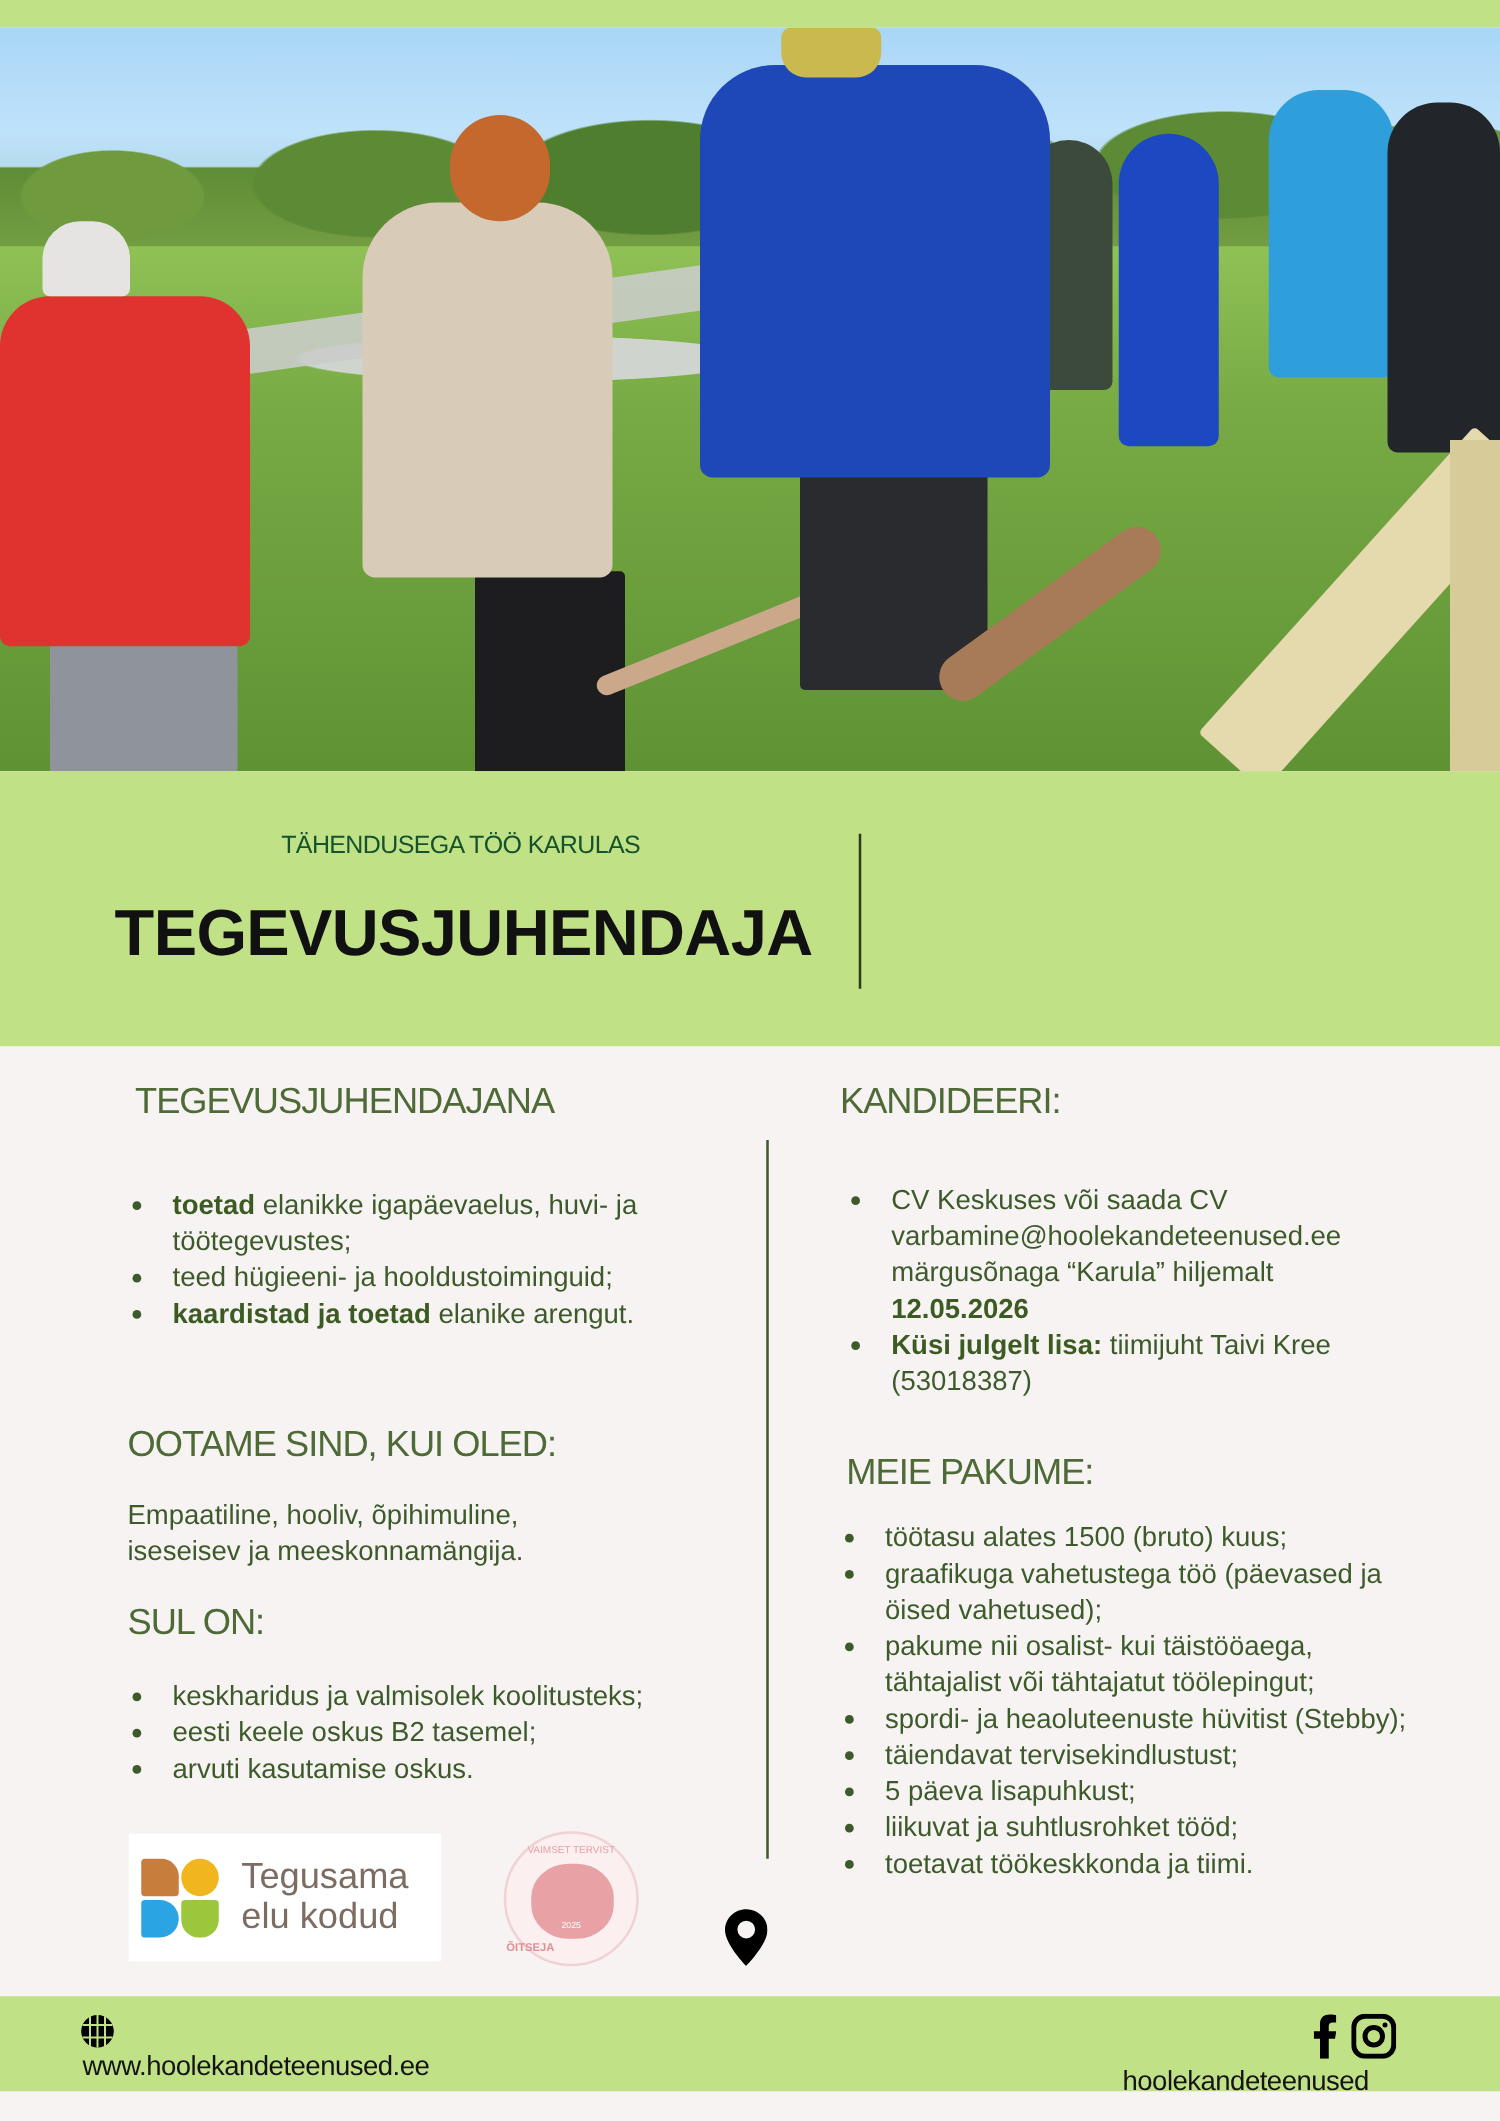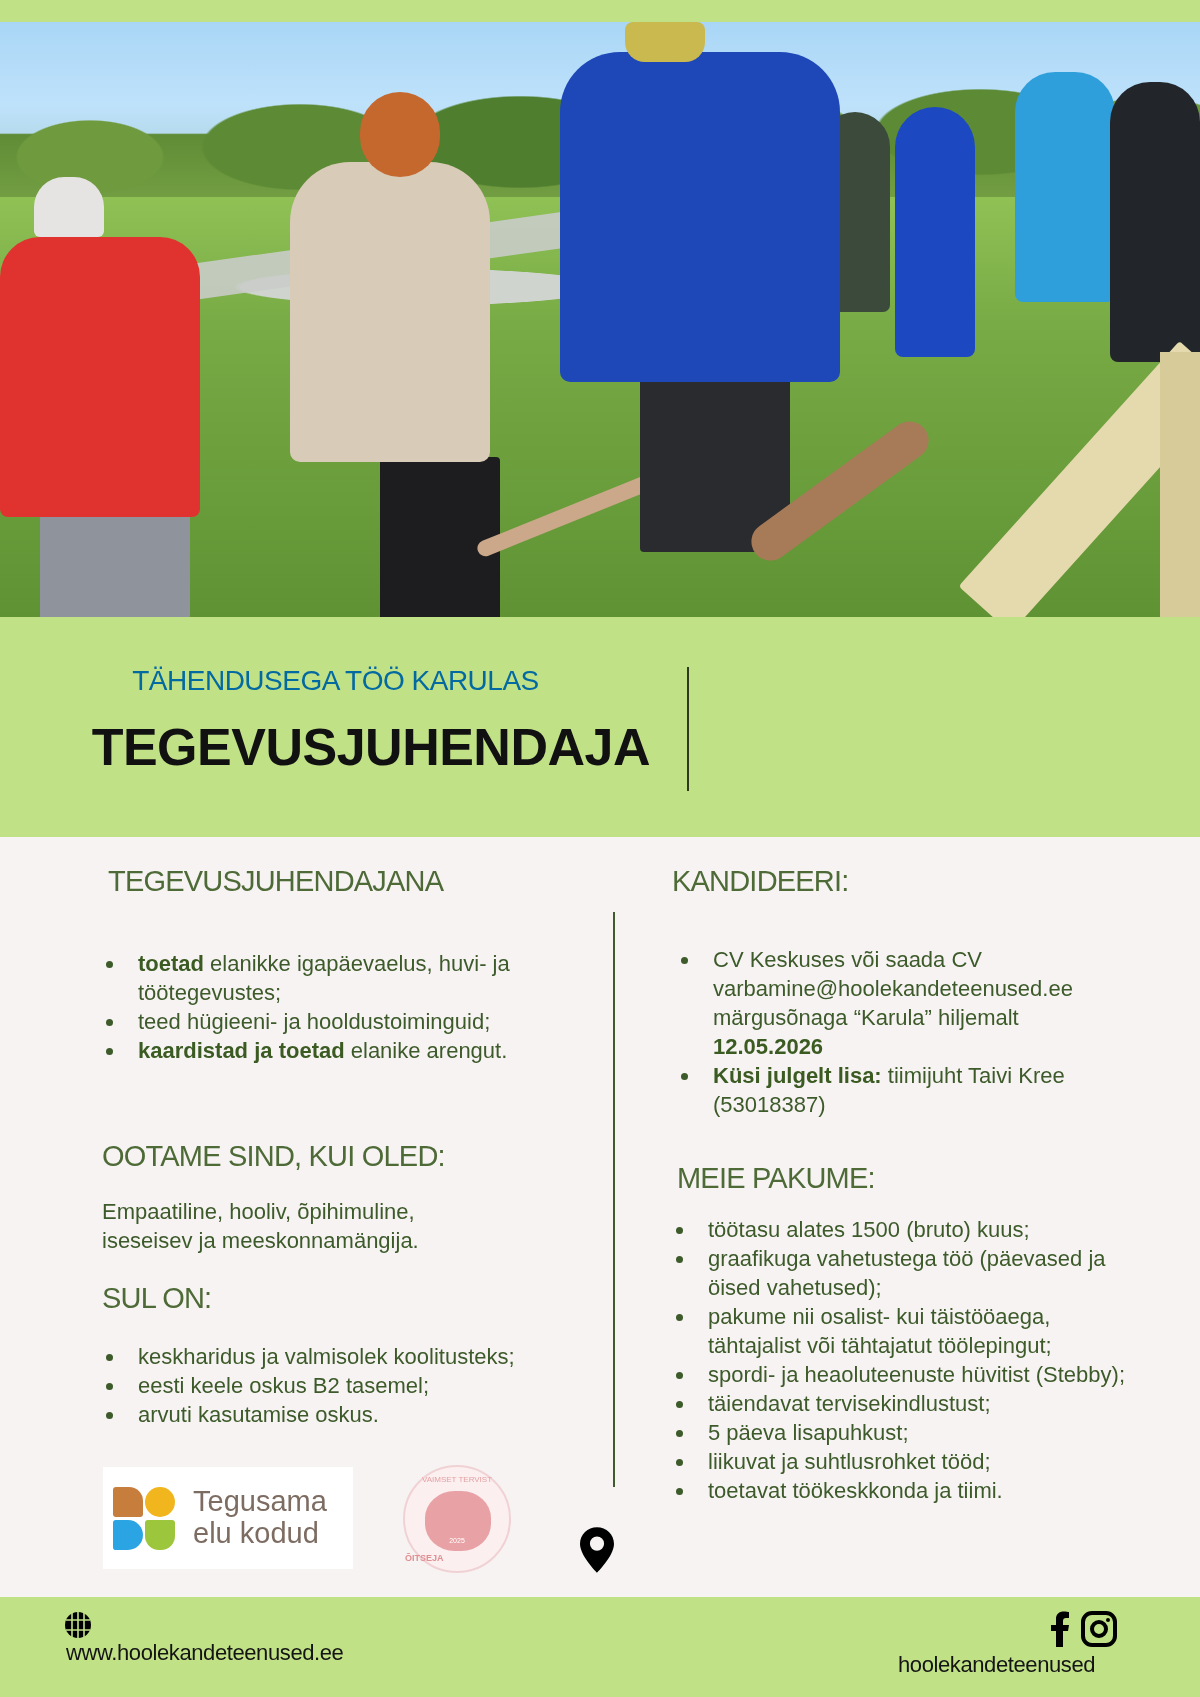--- a/index.html
+++ b/index.html
@@ -56,22 +56,22 @@
   .log2     { position: absolute; left: 470px; top: 480px; width: 220px; height: 16px; background: #caa889; border-radius: 10px; transform: rotate(-22deg); }
   .beam     { position: absolute; left: 930px; top: 430px; width: 330px; height: 70px; background: #e5d9ae; transform: rotate(-48deg); border-radius: 4px; }
   .post     { position: absolute; left: 1160px; top: 330px; width: 40px; height: 270px; background: #d8cb9a; }
 
   
   .band {
     position: absolute; left: 0; top: 617px; width: 1200px; height: 220px;
     background: #c1e186;
   }
   .band .subtitle {
-    position: absolute; left: 38px; top: 48px; width: 595px; text-align: center;
-    font-size: 28px; color: #0369a1; letter-spacing: -0.5px;
+    position: absolute; left: 71px; top: 48px; width: 595px; text-align: center;
+    font-size: 20px; color: #14532d; letter-spacing: -0.5px;
   }
   .band .title {
     position: absolute; left: 55px; top: 100px; width: 595px; text-align: right;
     font-size: 52px; font-weight: bold; color: #111; letter-spacing: -0.5px;
   }
   .band .vline {
     position: absolute; left: 687px; top: 50px; width: 2px; height: 124px; background: #2c3b1e;
   }
   .band .tagline {
     position: absolute; left: 720px; top: 40px; width: 405px; text-align: center;
@@ -112,21 +112,21 @@
   }
   .badge .inner { position: absolute; left: 20px; top: 24px; width: 66px; height: 60px; border-radius: 45%; background: #e8a2a5; }
   .badge .top { position: absolute; left: 0; top: 8px; width: 100%; text-align: center; font-size: 8px; color: #e6a1a3; }
   .badge .yr { position: absolute; left: 0; top: 70px; width: 100%; text-align: center; font-size: 7px; color: #fff; }
   .badge .bot { position: absolute; left: 0; top: 86px; width: 100%; text-align: left; font-size: 9px; color: #e08f93; font-weight: bold; }
 
   .loc-pin { position: absolute; left: 580px; top: 690px; width: 34px; height: 46px; }
   .loc-text { position: absolute; left: 643px; top: 698px; font-size: 24px; color: #3d5a2a; }
 
   
-  .footer { position: absolute; left: 0; top: 1597px; width: 1200px; height: 100px; background: #c1e186; padding-left: 36px; }
+  .footer { position: absolute; left: 0; top: 1597px; width: 1200px; height: 76px; background: #c1e186; padding-left: 36px; }
   .globe { position: absolute; left: 63px; top: 13px; width: 30px; height: 30px; }
   .site { position: absolute; left: 66px; top: 43px; font-size: 22px; color: #141414; letter-spacing: -0.4px; }
   .fb { position: absolute; left: 1051px; top: 14px; width: 18px; height: 36px; }
   .ig { position: absolute; left: 1081px; top: 14px; width: 36px; height: 36px; }
   .handle { position: absolute; left: 898px; top: 55px; font-size: 22px; color: #141414; letter-spacing: -0.4px; }
 </style>
 </head>
 <body>
 
 <div class="top-bar"></div>

